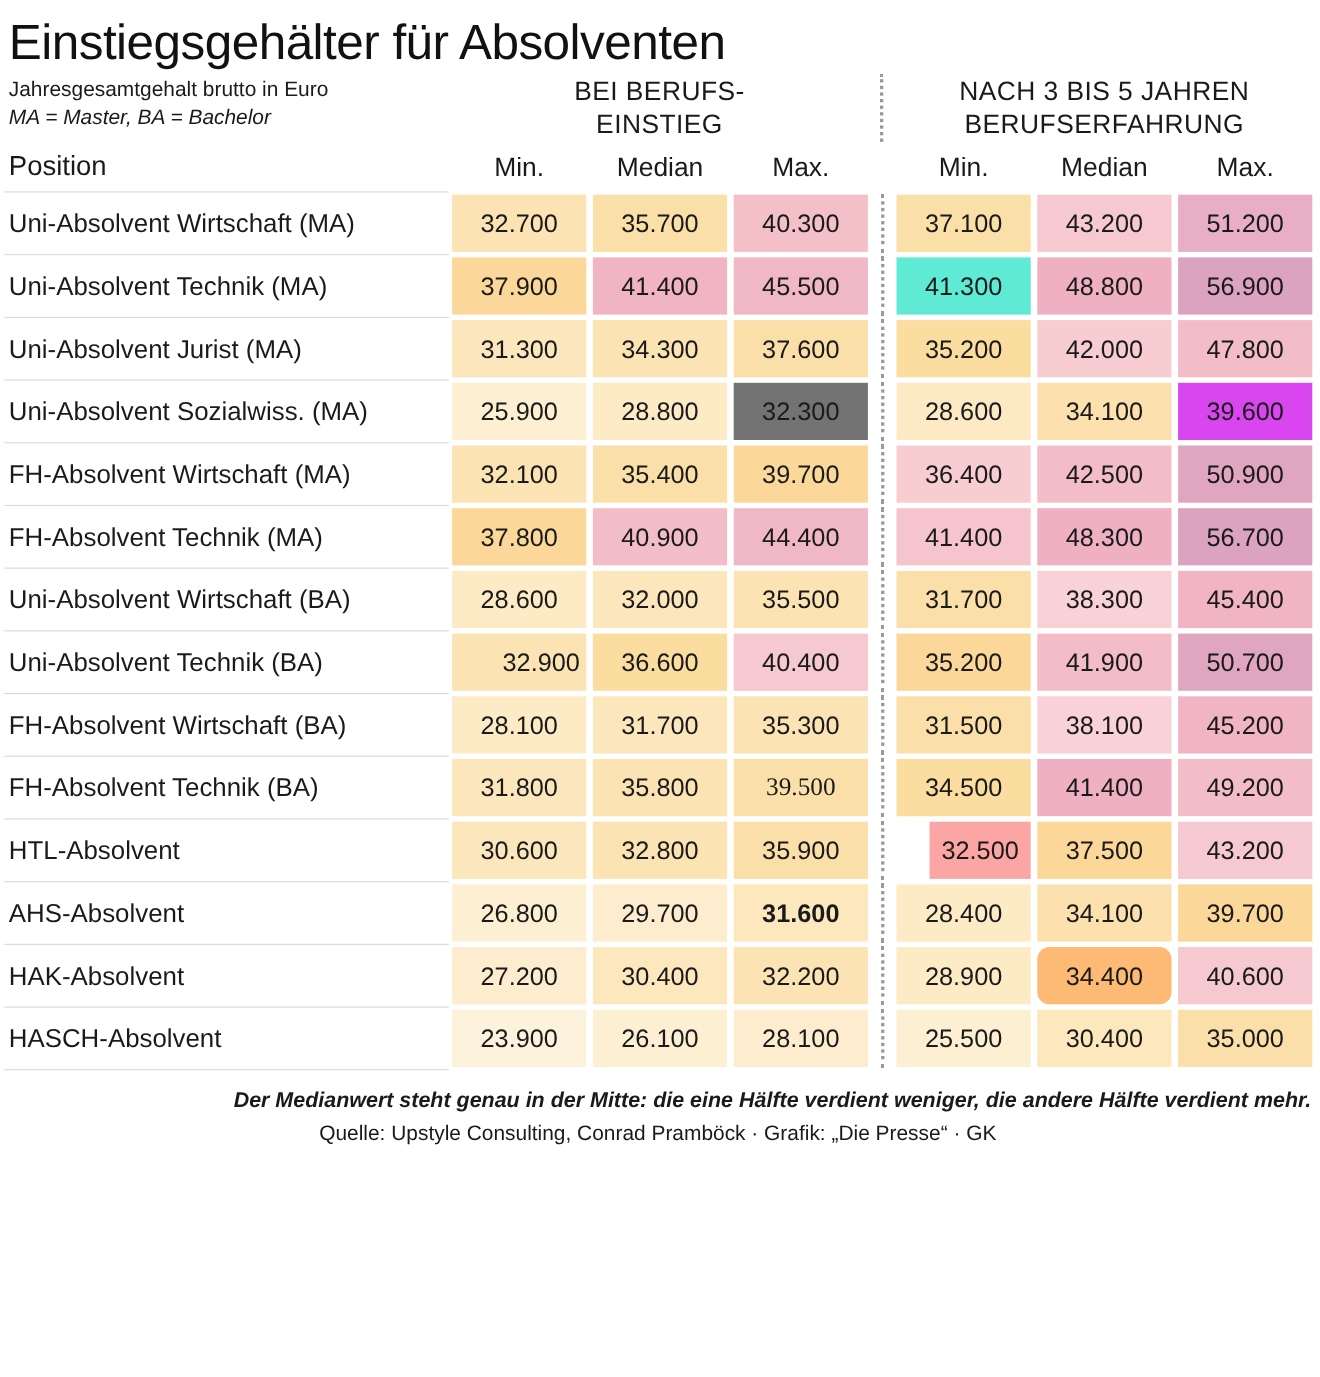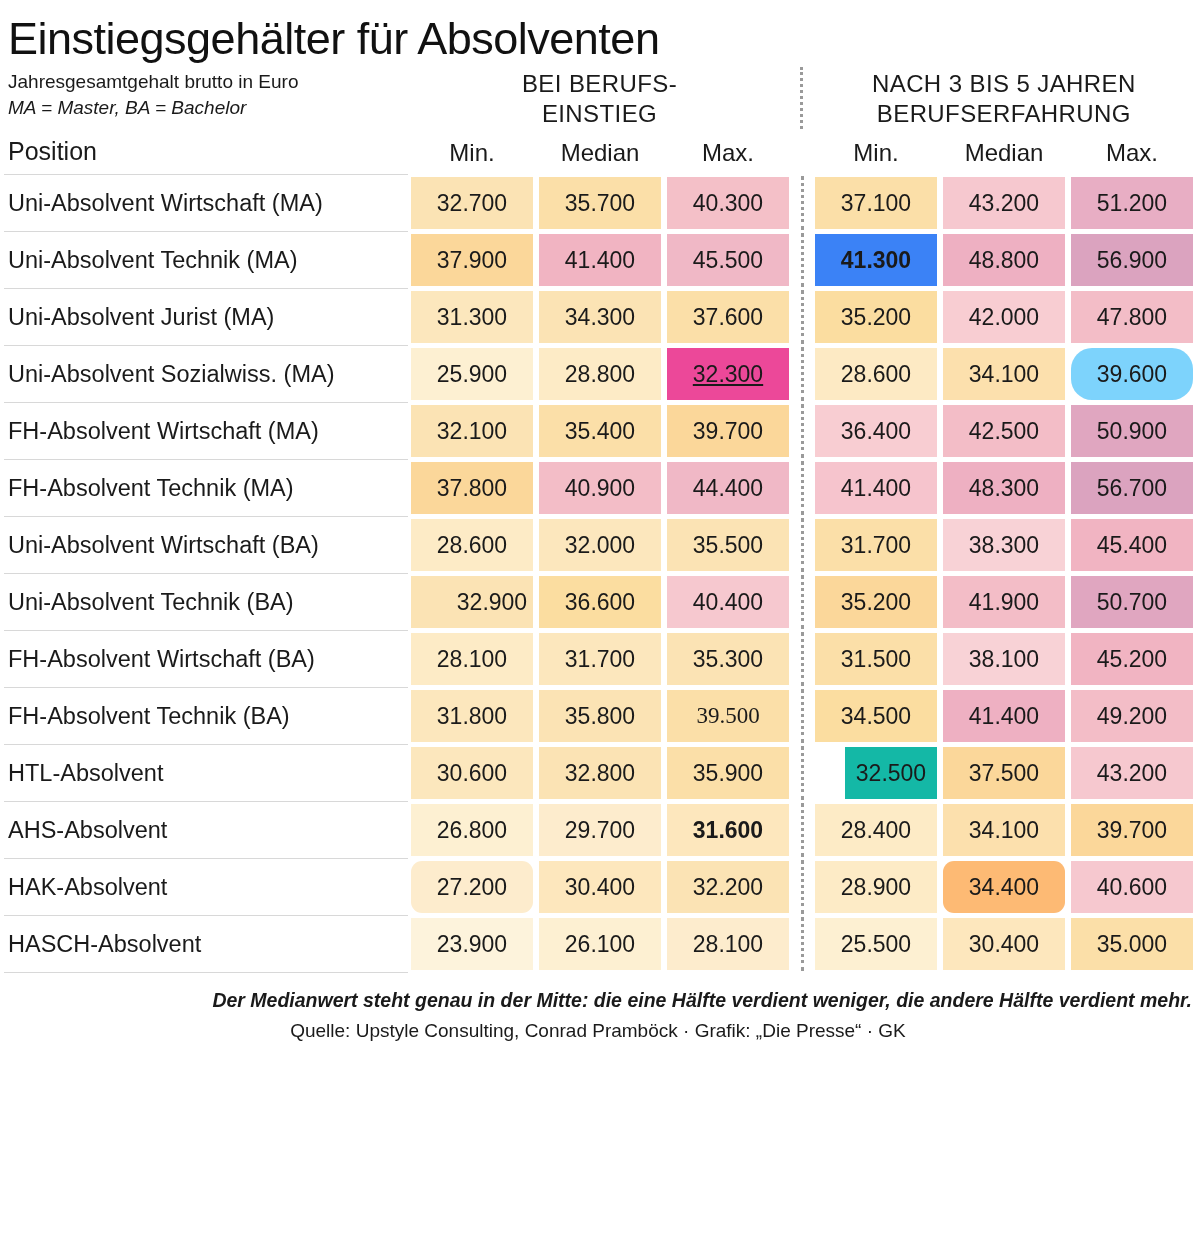--- a/index.html
+++ b/index.html
@@ -215,21 +215,21 @@
           <td class="valcell">
             <span class="cell-inner" style="background: rgb(241, 180, 194);">41.400</span>
           </td>
           <td class="valcell">
             <span class="cell-inner" style="background: rgb(240, 184, 198);">45.500</span>
           </td>
           <td class="sepcell">
             <div class="dotted-sep" style="height: 54px; margin: 0px auto;"></div>
           </td>
           <td class="valcell">
-            <span class="cell-inner" style="background: #3b82f6; font-weight: bold;">41.300</span>
+            <span class="cell-inner" style="background: #5eead4;">41.300</span>
           </td>
           <td class="valcell">
             <span class="cell-inner" style="background: rgb(238, 176, 194);">48.800</span>
           </td>
           <td class="valcell">
             <span class="cell-inner" style="background: rgb(219, 163, 191);">56.900</span>
           </td>
         </tr>
         <tr>
           <td class="pos">Uni-Absolvent Jurist (MA)</td>
@@ -257,33 +257,33 @@
         </tr>
         <tr>
           <td class="pos">Uni-Absolvent Sozialwiss. (MA)</td>
           <td class="valcell">
             <span class="cell-inner" style="background: rgb(253, 240, 210);">25.900</span>
           </td>
           <td class="valcell">
             <span class="cell-inner" style="background: rgb(253, 235, 198);">28.800</span>
           </td>
           <td class="valcell">
-            <span class="cell-inner" style="background: #ec4899; text-decoration: underline;">32.300</span>
+            <span class="cell-inner" style="background: #737373;">32.300</span>
           </td>
           <td class="sepcell">
             <div class="dotted-sep" style="height: 54px; margin: 0px auto;"></div>
           </td>
           <td class="valcell">
             <span class="cell-inner" style="background: rgb(253, 234, 196);">28.600</span>
           </td>
           <td class="valcell">
             <span class="cell-inner" style="background: rgb(252, 224, 173);">34.100</span>
           </td>
           <td class="valcell">
-            <span class="cell-inner" style="background: #7dd3fc; border-radius: 21px;">39.600</span>
+            <span class="cell-inner" style="background: #d946ef;">39.600</span>
           </td>
         </tr>
         <tr>
           <td class="pos">FH-Absolvent Wirtschaft (MA)</td>
           <td class="valcell">
             <span class="cell-inner" style="background: rgb(251, 227, 180);">32.100</span>
           </td>
           <td class="valcell">
             <span class="cell-inner" style="background: rgb(251, 223, 168);">35.400</span>
           </td>
@@ -431,21 +431,21 @@
           <td class="valcell">
             <span class="cell-inner" style="background: rgb(251, 227, 180);">32.800</span>
           </td>
           <td class="valcell">
             <span class="cell-inner" style="background: rgb(251, 223, 168);">35.900</span>
           </td>
           <td class="sepcell">
             <div class="dotted-sep" style="height: 54px; margin: 0px auto;"></div>
           </td>
           <td class="valcell">
-            <span class="cell-inner" style="background: #14b8a6; margin-left: 32px;">32.500</span>
+            <span class="cell-inner" style="background: #fca5a5; margin-left: 32px;">32.500</span>
           </td>
           <td class="valcell">
             <span class="cell-inner" style="background: rgb(251, 215, 154);">37.500</span>
           </td>
           <td class="valcell">
             <span class="cell-inner" style="background: rgb(246, 200, 207);">43.200</span>
           </td>
         </tr>
         <tr>
           <td class="pos">AHS-Absolvent</td>
@@ -467,21 +467,21 @@
           <td class="valcell">
             <span class="cell-inner" style="background: rgb(252, 224, 173);">34.100</span>
           </td>
           <td class="valcell">
             <span class="cell-inner" style="background: rgb(251, 215, 154);">39.700</span>
           </td>
         </tr>
         <tr>
           <td class="pos">HAK-Absolvent</td>
           <td class="valcell">
-            <span class="cell-inner" style="background: rgb(253, 236, 205); border-radius: 11px;">27.200</span>
+            <span class="cell-inner" style="background: rgb(253, 236, 205);">27.200</span>
           </td>
           <td class="valcell">
             <span class="cell-inner" style="background: rgb(253, 231, 189);">30.400</span>
           </td>
           <td class="valcell">
             <span class="cell-inner" style="background: rgb(251, 227, 180);">32.200</span>
           </td>
           <td class="sepcell">
             <div class="dotted-sep" style="height: 54px; margin: 0px auto;"></div>
           </td>

